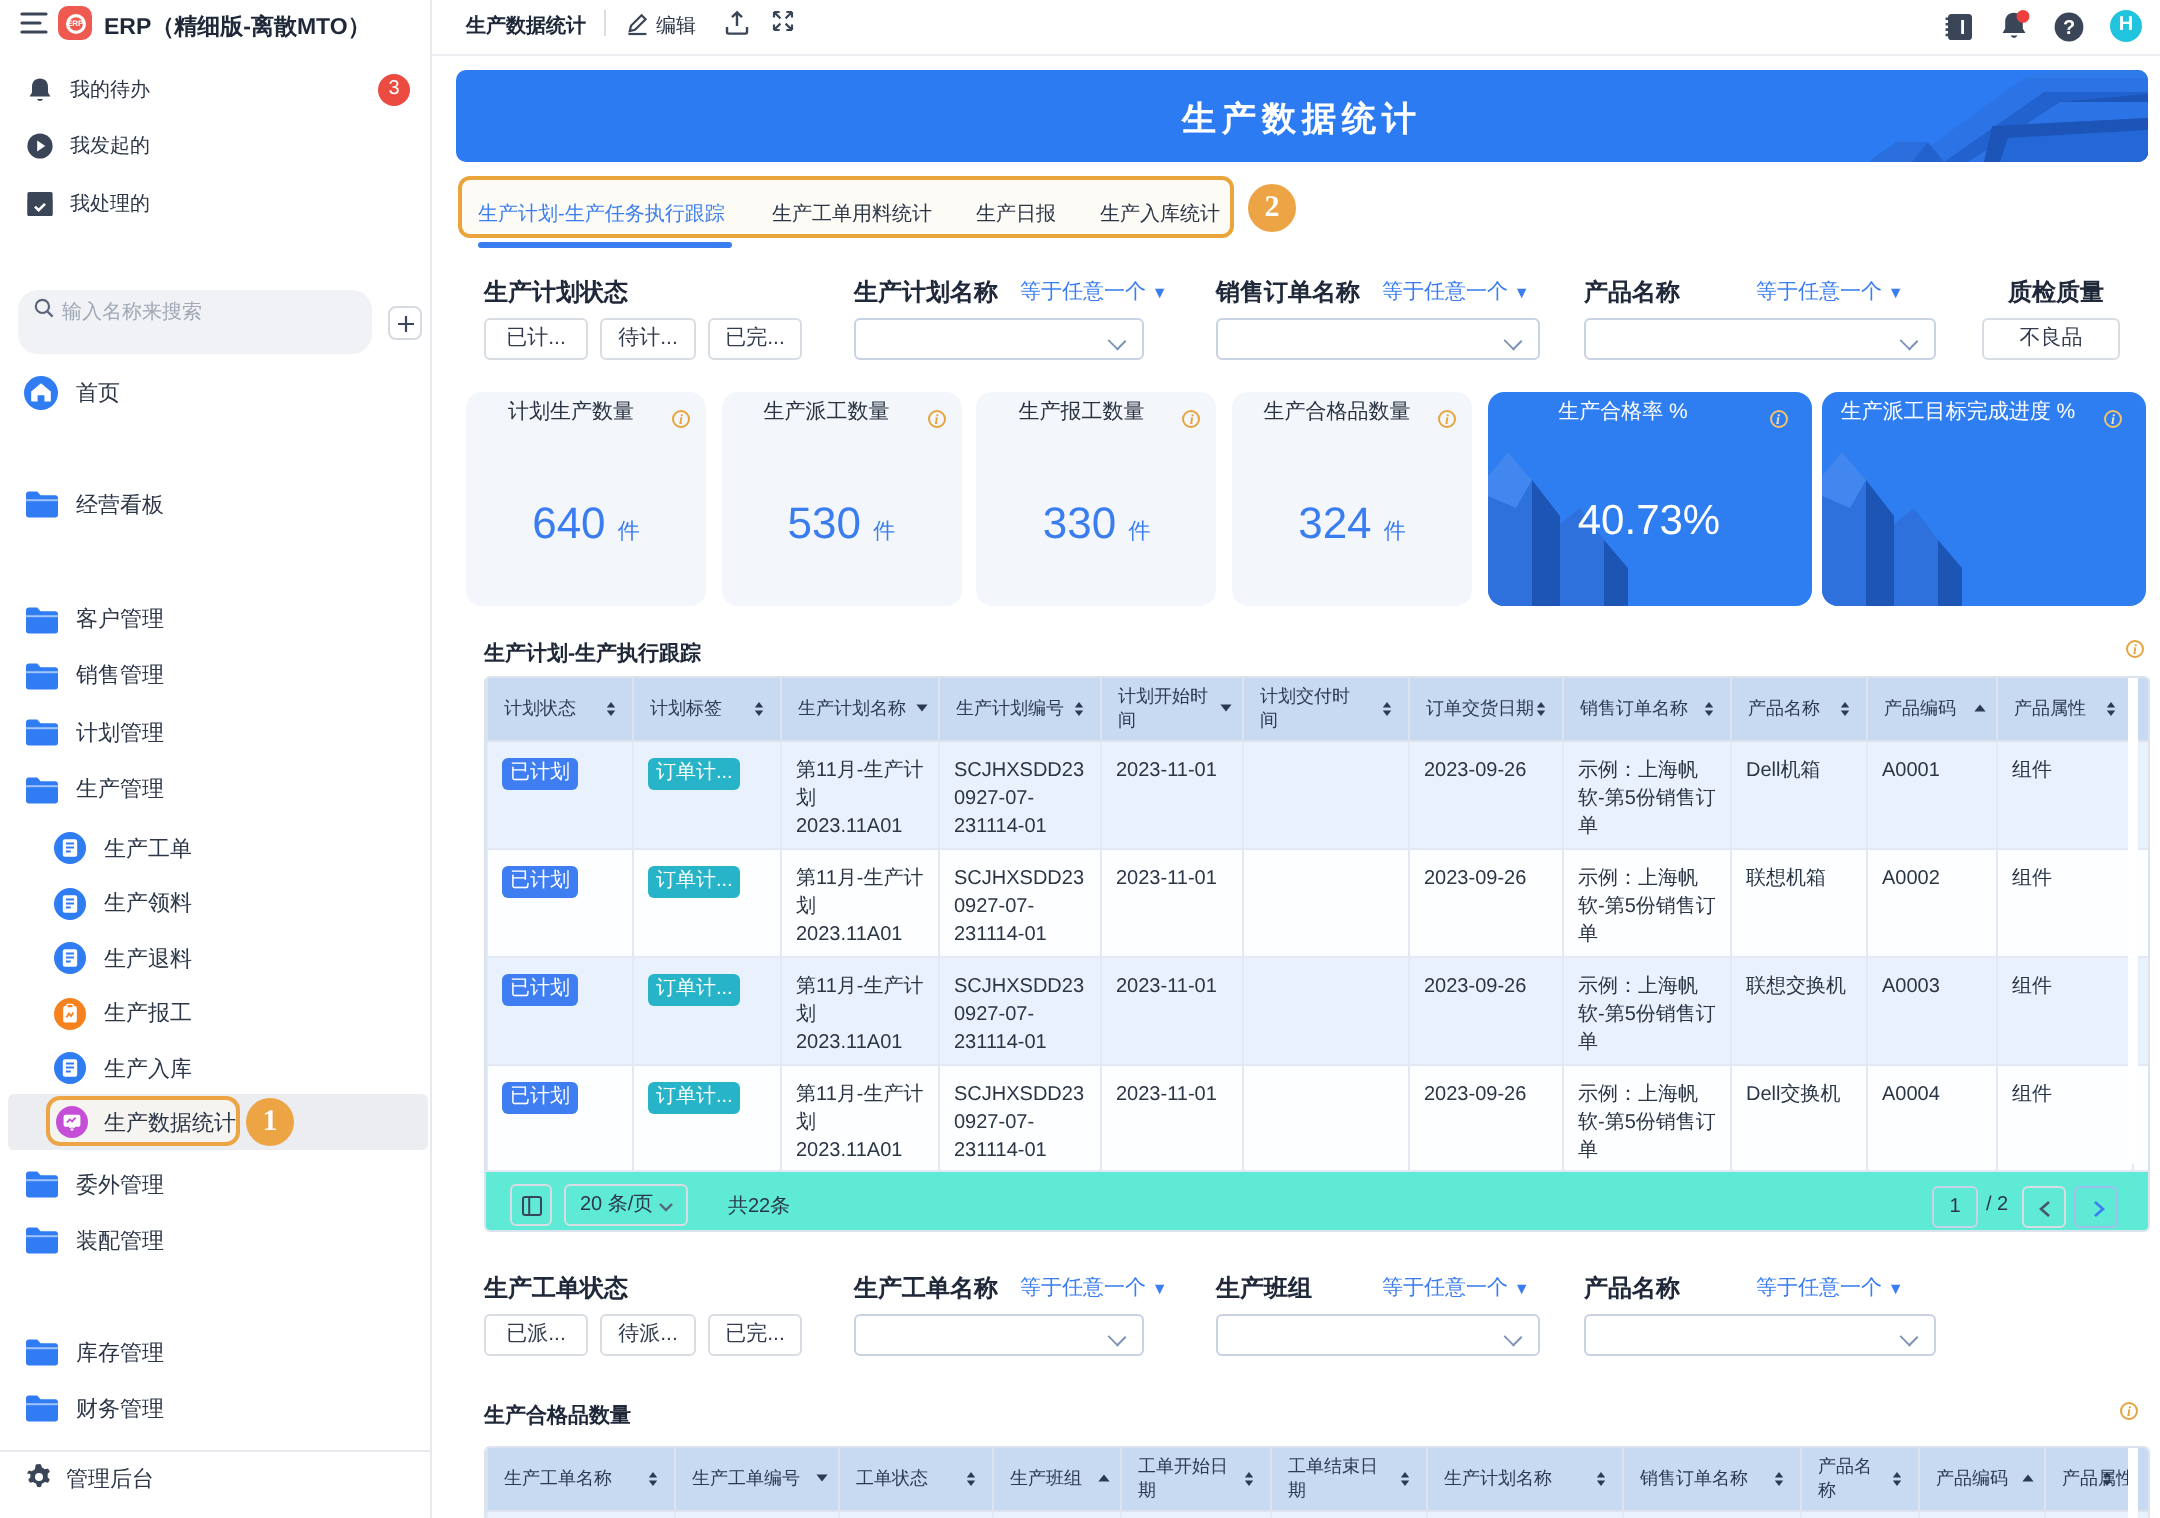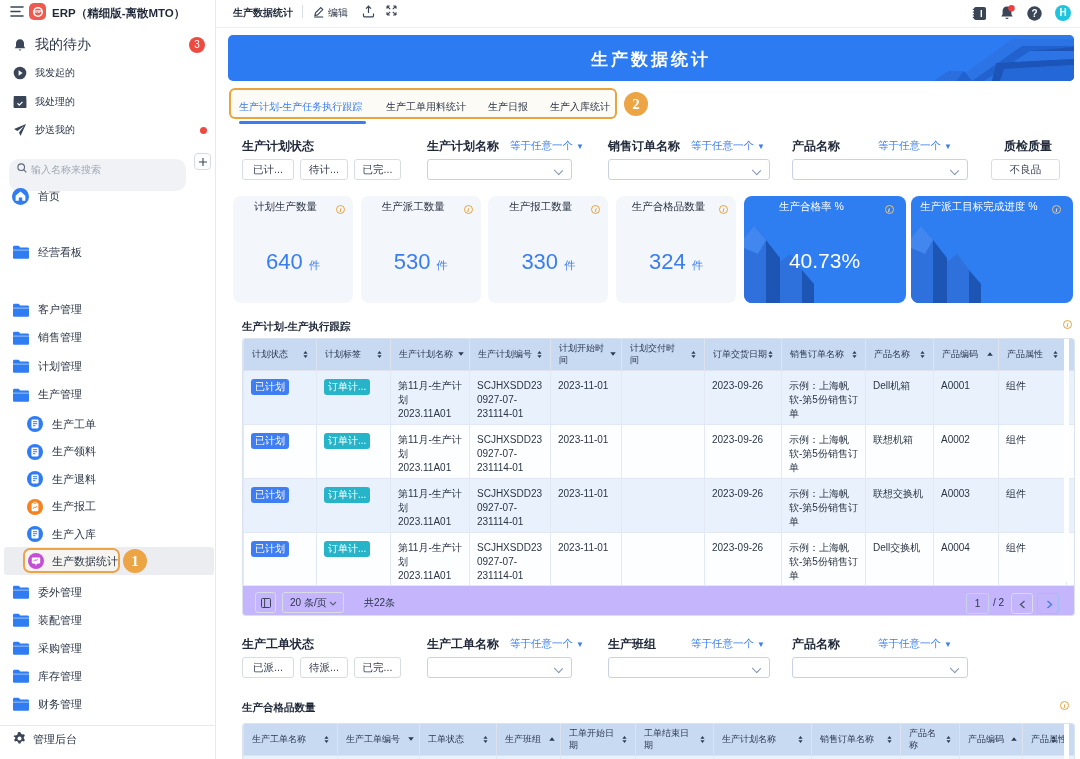--- a/index.html
+++ b/index.html
@@ -84,47 +84,40 @@
   <div class="abs" style="left:32.5px;top:6.5px;width:10px;height:10px;border-radius:50%;background:#fff"></div>
   <div class="abs" style="left:32.5px;top:6.5px;width:10px;height:10px;border-radius:50%;background:#ee5a50;transform:scale(.68)"></div>
   <div class="abs" style="left:33.5px;top:9px;width:8px;font-size:4px;color:#fff;text-align:center;font-weight:bold">ERP</div>
   <div class="abs" style="left:52px;top:6px;font-size:11.5px;font-weight:bold;color:#1f2838">ERP（精细版-离散MTO）</div>
 
   <div class="sitem" style="top:31px">
     <svg class="abs" style="left:13px;top:7px" width="14" height="14" viewBox="0 0 14 14">
       <path d="M7 1.2c2.5 0 4 1.8 4 4v3l1.2 2.1H1.8L3 8.2v-3c0-2.2 1.5-4 4-4z" fill="#3a4657"></path>
       <path d="M5.5 11.5a1.6 1.6 0 0 0 3 0z" fill="#3a4657"></path>
     </svg>
-    <span class="abs" style="left:35px;font-size:14px">我的待办</span>
+    <span class="abs" style="left:35px;font-size:10px">我的待办</span>
     <span class="abs" style="left:189px;top:6px;width:16px;height:16px;border-radius:50%;background:#ec4b41;color:#fff;font-size:10px;text-align:center;line-height:16px">3</span>
   </div>
   <div class="sitem" style="top:59px">
     <svg class="abs" style="left:13px;top:7px" width="14" height="14" viewBox="0 0 14 14">
       <circle cx="7" cy="7" r="6.3" fill="#3a4657"></circle>
         <path d="M5.6 4.2l4 2.8-4 2.8z" fill="#fff"></path>
     </svg>
     <span class="abs" style="left:35px;font-size:10px">我发起的</span>
   </div>
   <div class="sitem" style="top:87.5px">
     <svg class="abs" style="left:13px;top:7px" width="14" height="14" viewBox="0 0 14 14">
       <path d="M1.5 1h11a.8.8 0 0 1 .8.8v10.4a.8.8 0 0 1-.8.8h-11a.8.8 0 0 1-.8-.8V1.8a.8.8 0 0 1 .8-.8z M.7 4.6h12.6" fill="#3a4657"></path>
       <path d="M.8 4.8h12.4v7.4a.8.8 0 0 1-.8.8H1.6a.8.8 0 0 1-.8-.8z" fill="#3a4657"></path>
       <path d="M4.5 8.3l1.8 1.8 3.2-3.2" stroke="#fff" stroke-width="1.3" fill="none"></path>
     </svg>
     <span class="abs" style="left:35px;font-size:10px">我处理的</span>
   </div>
-  <div class="sitem" style="top:116px">
-    <svg class="abs" style="left:13px;top:7px" width="14" height="14" viewBox="0 0 14 14">
-      <path d="M13 1L1 6l3.5 2L11 3 6 9.5l1.5 3.5z" fill="#3a4657"></path>
-    </svg>
-    <span class="abs" style="left:35px;font-size:10px">抄送我的</span>
-    <span class="abs" style="left:200px;top:11px;width:7px;height:7px;border-radius:50%;background:#ec4b41"></span>
-  </div>
-
-  <div class="abs" style="left:9px;top:159px;width:177px;height:32px;border-radius:10px;background:#f0f2f5">
+
+  <div class="abs" style="left:9px;top:145px;width:177px;height:32px;border-radius:10px;background:#f0f2f5">
     <svg class="abs" style="left:8px;top:4px" width="10" height="10" viewBox="0 0 10 10">
       <circle cx="4.2" cy="4.2" r="3.3" fill="none" stroke="#5a6578" stroke-width="1.1"></circle>
       <path d="M6.8 6.8L9.3 9.3" stroke="#5a6578" stroke-width="1.1"></path>
     </svg>
     <span class="abs" style="left:22px;top:3.5px;font-size:10px;color:#a0a8b6">输入名称来搜索</span>
   </div>
   <div class="abs" style="left:194px;top:153px;width:17px;height:17px;border:1px solid #d6dae1;border-radius:4px">
     <svg class="abs" style="left:3.5px;top:3.5px" width="8" height="8" viewBox="0 0 8 8">
         <path d="M4 0v8M0 4h8" stroke="#3a4657" stroke-width="1.1"></path>
       </svg>
@@ -233,27 +226,20 @@
       <path d="M0 4.6h16v1H0z" fill="#fff" opacity=".55"></path>
     </svg>
     <span class="abs" style="left:38px">委外管理</span>
   </div>
   <div class="sitem" style="top:606px">
     <svg class="abs" style="left:13px;top:7px" width="16" height="14" viewBox="0 0 16 14">
       <path d="M0 2.2C0 1.4.6.8 1.4.8h4.2l1.7 1.8h7.3c.8 0 1.4.6 1.4 1.4v8.4c0 .8-.6 1.4-1.4 1.4H1.4c-.8 0-1.4-.6-1.4-1.4z" fill="#2f7cf3"></path>
       <path d="M0 4.6h16v1H0z" fill="#fff" opacity=".55"></path>
     </svg>
     <span class="abs" style="left:38px">装配管理</span>
-  </div>
-  <div class="sitem" style="top:634px">
-    <svg class="abs" style="left:13px;top:7px" width="16" height="14" viewBox="0 0 16 14">
-      <path d="M0 2.2C0 1.4.6.8 1.4.8h4.2l1.7 1.8h7.3c.8 0 1.4.6 1.4 1.4v8.4c0 .8-.6 1.4-1.4 1.4H1.4c-.8 0-1.4-.6-1.4-1.4z" fill="#2f7cf3"></path>
-      <path d="M0 4.6h16v1H0z" fill="#fff" opacity=".55"></path>
-    </svg>
-    <span class="abs" style="left:38px">采购管理</span>
   </div>
   <div class="sitem" style="top:662px">
     <svg class="abs" style="left:13px;top:7px" width="16" height="14" viewBox="0 0 16 14">
       <path d="M0 2.2C0 1.4.6.8 1.4.8h4.2l1.7 1.8h7.3c.8 0 1.4.6 1.4 1.4v8.4c0 .8-.6 1.4-1.4 1.4H1.4c-.8 0-1.4-.6-1.4-1.4z" fill="#2f7cf3"></path>
       <path d="M0 4.6h16v1H0z" fill="#fff" opacity=".55"></path>
     </svg>
     <span class="abs" style="left:38px">库存管理</span>
   </div>
   <div class="sitem" style="top:690px">
     <svg class="abs" style="left:13px;top:7px" width="16" height="14" viewBox="0 0 16 14">
@@ -505,21 +491,21 @@
             <td>2023-09-26</td>
             <td>示例：上海帆软-第5份销售订单</td>
             <td>Dell交换机</td>
             <td>A0004</td>
             <td>组件</td>
             <td></td>
           </tr>
     </tbody>
       </table>
     <div class="abs" style="left:821px;top:0;width:5px;height:243px;background:#fff"></div>
-    <div class="abs" style="left:0;top:246px;width:833px;height:32px;background:#c4b5fd;border-top:1px solid #e2e9f4">
+    <div class="abs" style="left:0;top:246px;width:833px;height:32px;background:#5eead4;border-top:1px solid #e2e9f4">
       <span class="abs" style="left:12px;top:6px;width:21px;height:21px;border:1px solid #d8dce3;border-radius:3px">
         <svg class="abs" style="left:5px;top:5px" width="10" height="10" viewBox="0 0 10 10">
           <rect x="0.5" y="0.5" width="9" height="9" rx="1" fill="none" stroke="#3a4657"></rect>
           <path d="M3.6 0.5v9" stroke="#3a4657"></path>
         </svg>
       </span>
       <span class="abs" style="left:39px;top:6px;width:62px;height:21px;border:1px solid #d8dce3;border-radius:3px;font-size:10px;color:#2b3647;line-height:20px;padding-left:7px">20 条/页
         <svg class="abs" style="right:6px;top:8px" width="8" height="6" viewBox="0 0 8 6">
             <path d="M1 1l3 3 3-3" fill="none" stroke="#5a6578" stroke-width="1.2"></path>
           </svg>

